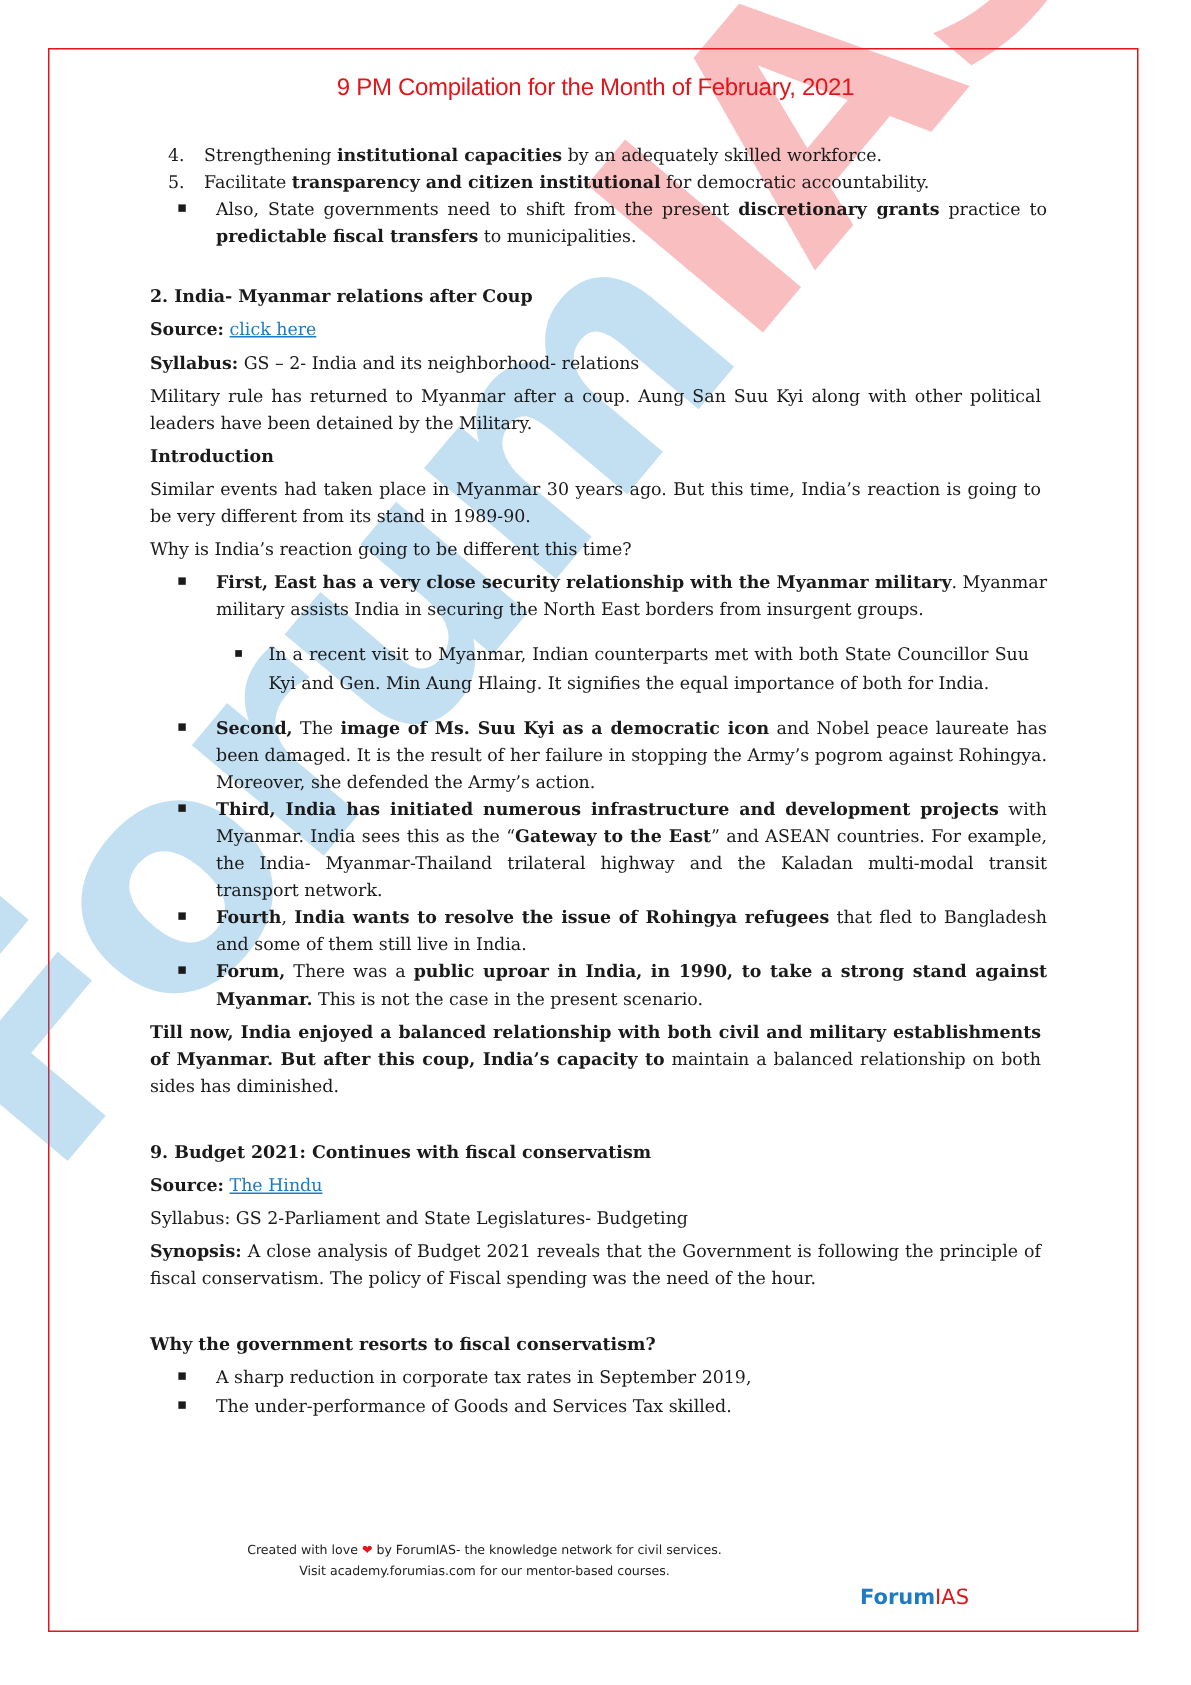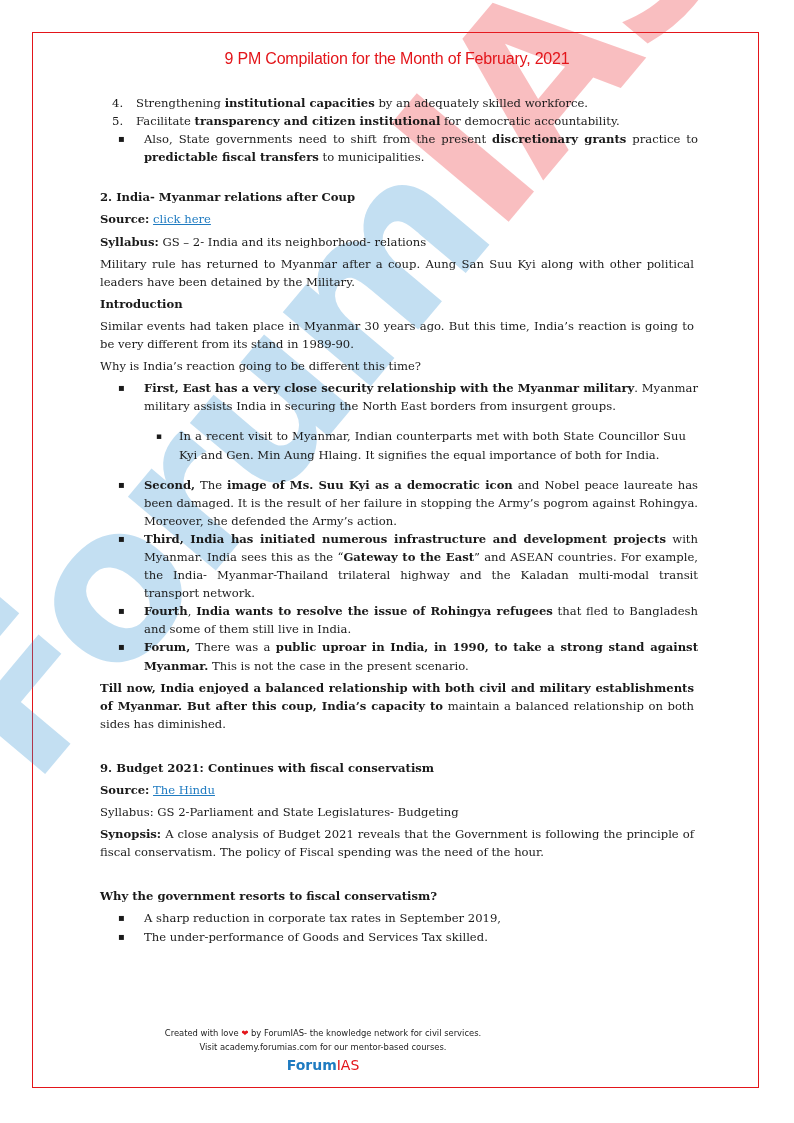--- a/index.html
+++ b/index.html
@@ -24,21 +24,21 @@
   .num-item { position: relative; padding-left: 40px; margin: 0; }
   .num-item .n { position: absolute; left: 16px; }
   .bullet { position: relative; padding-left: 48px; margin: 0; text-align: justify; }
   .bullet::before { content: "\25AA"; position: absolute; left: 22px; top: 0; font-size: 10px; }
   .sub-bullet { position: relative; padding-left: 71px; margin: 12px; text-align: justify; }
   .sub-bullet::before { content: "\25AA"; position: absolute; left: 48px; top: 0; font-size: 9px; }
   .gap { height: 18px; }
   .footer { position: absolute; top: 1026px; left: 0; width: 646px; text-align: center;
             font-family: "DejaVu Sans", sans-serif; font-size: 8.4px; line-height: 14px; color: #222; }
   .heart { color: #e3151a; }
-  .logo { font-family: "DejaVu Sans", sans-serif; font-weight: bold; font-size: 14px; line-height: 18px; margin-top: 2px; }
+  .logo { font-family: "DejaVu Sans", sans-serif; font-weight: bold; font-size: 14px; line-height: 18px; margin-top: 2px; text-align: right; }
   .logo .f { color: #1f7bc1; }
   .logo .i { color: #e3151a; font-weight: normal; }
 </style>
 </head>
 <body>
 
 <div class="frame"></div>
 
 <div class="watermark">
   <div class="wm-text"><span class="wm-forum">Forum</span><span class="wm-ias">IAS</span></div>

